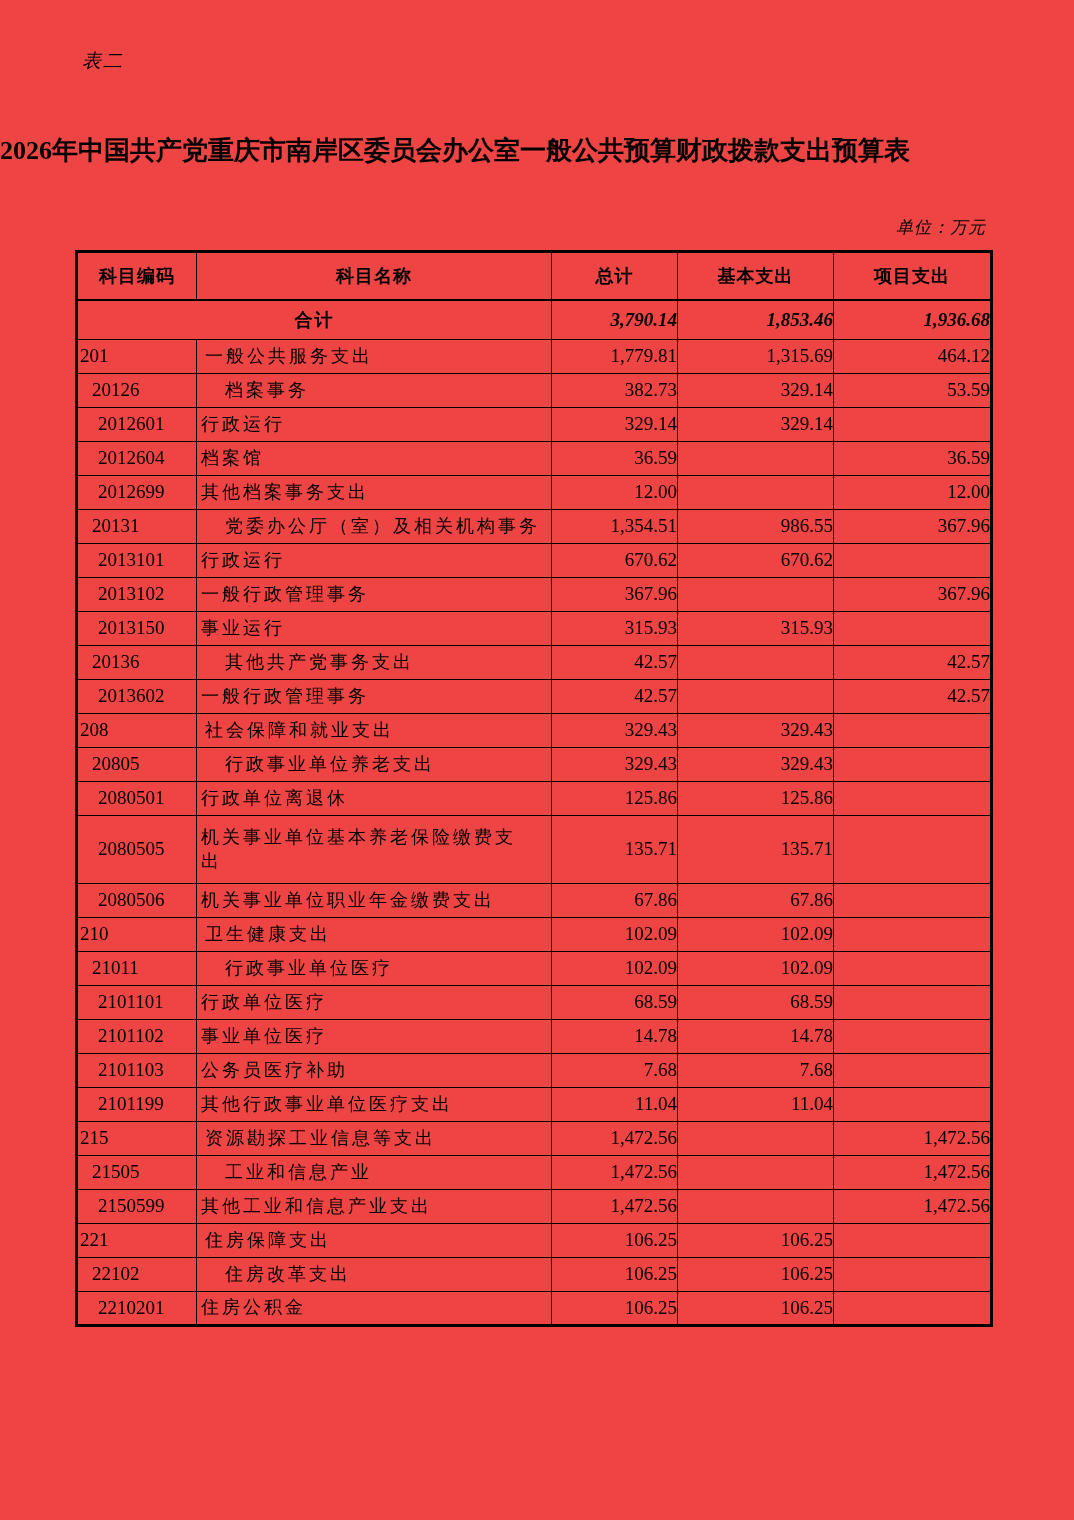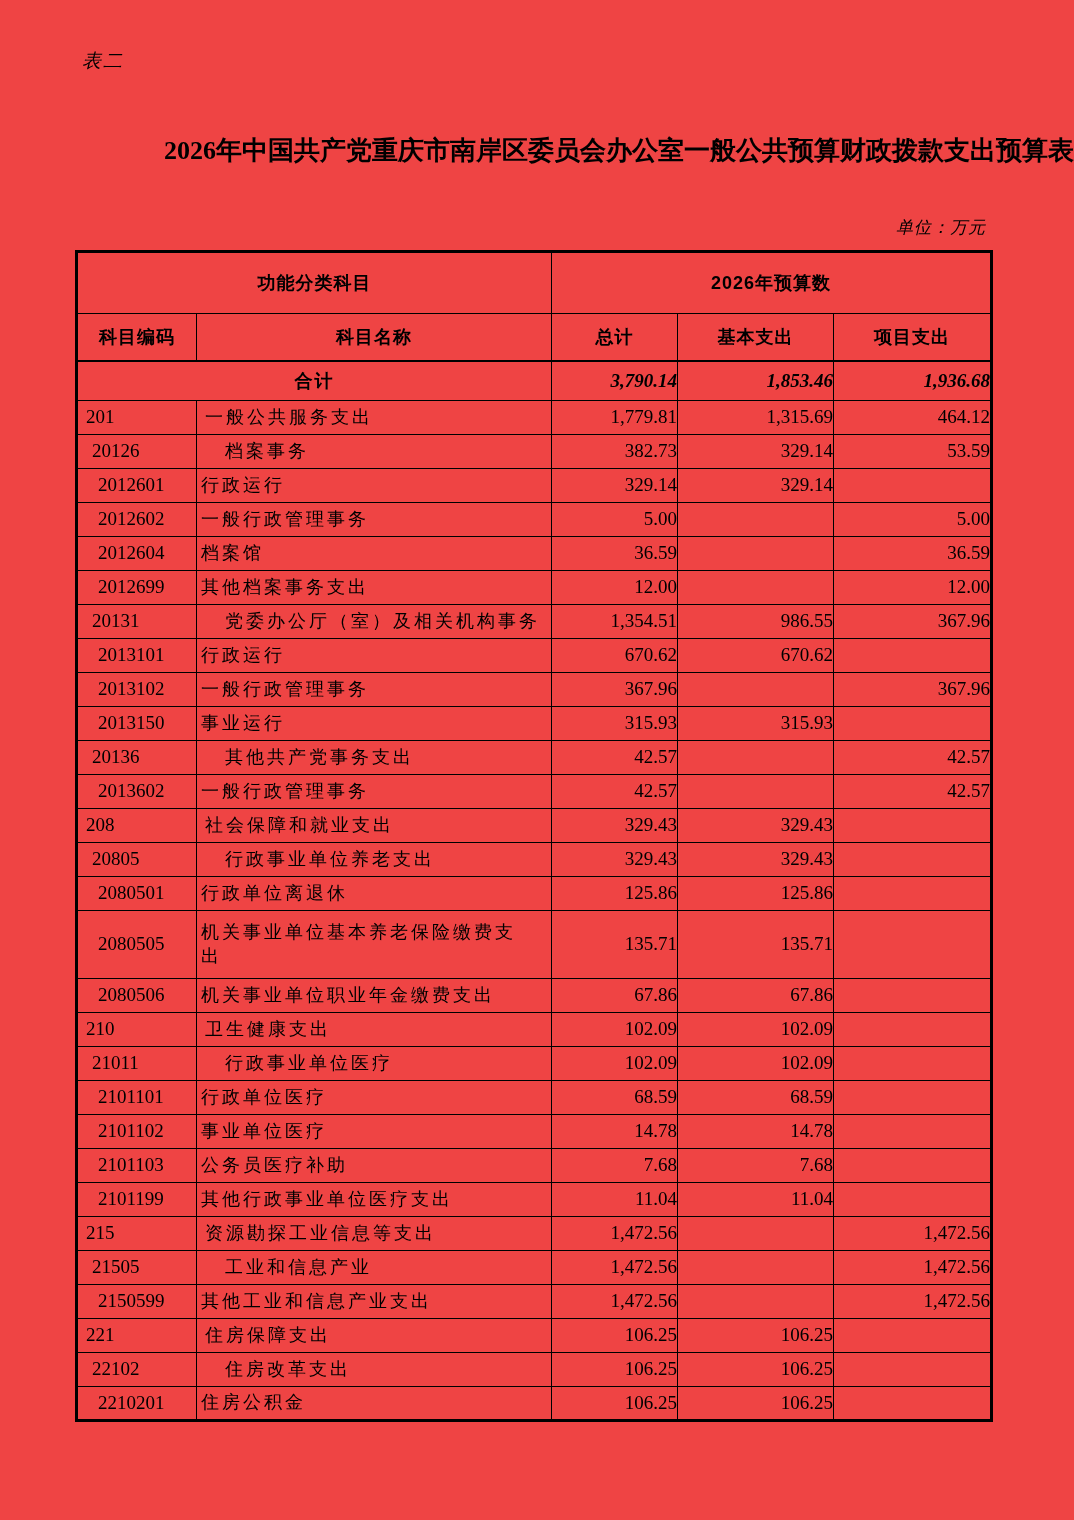--- a/index.html
+++ b/index.html
@@ -7,21 +7,21 @@
     position:relative; width:1074px; height:1520px; background:#ef4444;
     font-family:"Liberation Serif","DejaVu Serif",serif; color:#000;
     overflow:hidden;
   }
   .corner-label {
     position:absolute; left:82px; top:48px;
     font-style:italic; font-size:19px; letter-spacing:2px;
   }
   .doc-title {
     position:absolute; left:0; top:133px; width:100%;
-    margin:0; text-align:right;
+    margin:0; text-align:left;
     font-size:26px; font-weight:bold; letter-spacing:0px;
     font-family:"Liberation Serif","DejaVu Serif",serif;
   }
   .unit-note {
     position:absolute; top:216px; right:88px;
     font-style:italic; font-size:17px; letter-spacing:1px;
   }
   table.budget {
     position:absolute; left:75px; top:250px;
     width:915px; border-collapse:collapse; table-layout:fixed;
@@ -48,21 +48,21 @@
     font-family:"Liberation Sans","DejaVu Sans",sans-serif;
     font-weight:600; font-size:18px; letter-spacing:2px;
   }
   .num {
     text-align:right; padding-right:7px;
     font-size:19px; white-space:nowrap;
     font-family:"Liberation Serif","DejaVu Serif",serif;
   }
   .total-row .num { font-weight:bold;font-style:italic; }
   .code { font-size:19px; white-space:nowrap; }
-  .code.lvl1 { padding-left:8px;margin-top:28px; }
+  .code.lvl1 { padding-left:2px;margin-top:28px; }
   .code.lvl2 { padding-left:14px; }
   .code.lvl3 { padding-left:20px; }
   .name {
     font-size:18px; letter-spacing:3px;
     white-space:pre-line; line-height:1.35;
     padding-top:2px; padding-bottom:2px; padding-right:4px;margin-top:31px;
   }
   .name.lvl1 { padding-left:8px; }
   .name.lvl2 { padding-left:28px; }
   .name.lvl3 { padding-left:4px; }
@@ -80,24 +80,20 @@
 
   <table class="budget">
     <colgroup>
       <col style="width:120px">
       <col style="width:355px">
       <col style="width:126px">
       <col style="width:156px">
       <col style="width:158px">
     </colgroup>
     <thead>
-      <tr class="group-row">
-        <th colspan="2">功能分类科目</th>
-        <th colspan="3">2026年预算数</th>
-      </tr>
       <tr class="sub-row">
         <th>科目编码</th>
         <th>科目名称</th>
         <th>总计</th>
         <th>基本支出</th>
         <th>项目支出</th>
       </tr>
     </thead>
     <tbody>
       <tr class="total-row">
@@ -122,27 +118,20 @@
           <td class="num">53.59</td>
         </tr>
         <tr>
           <td class="code lvl3">2012601</td>
           <td class="name lvl3">行政运行</td>
           <td class="num">329.14</td>
           <td class="num">329.14</td>
           <td class="num"></td>
         </tr>
         <tr>
-          <td class="code lvl3">2012602</td>
-          <td class="name lvl3">一般行政管理事务</td>
-          <td class="num">5.00</td>
-          <td class="num"></td>
-          <td class="num">5.00</td>
-        </tr>
-        <tr>
           <td class="code lvl3">2012604</td>
           <td class="name lvl3">档案馆</td>
           <td class="num">36.59</td>
           <td class="num"></td>
           <td class="num">36.59</td>
         </tr>
         <tr>
           <td class="code lvl3">2012699</td>
           <td class="name lvl3">其他档案事务支出</td>
           <td class="num">12.00</td>

